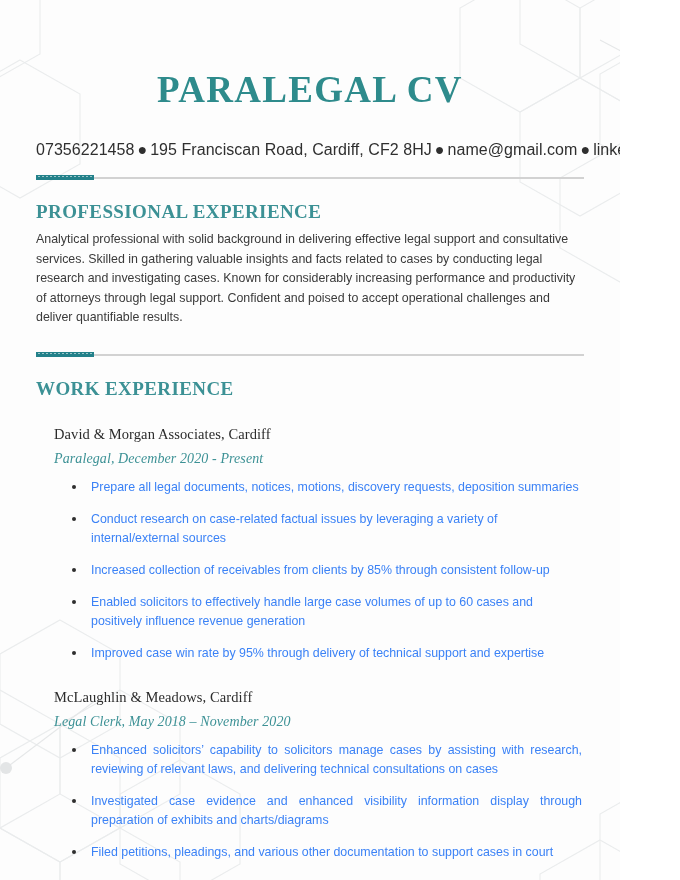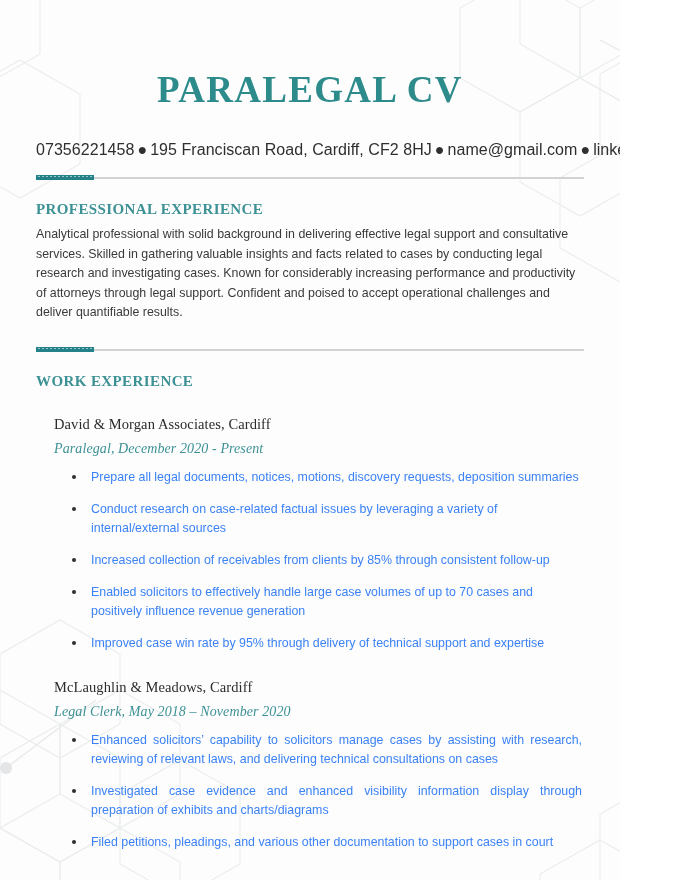--- a/index.html
+++ b/index.html
@@ -95,21 +95,21 @@
     height: 1px;
     background: repeating-linear-gradient(to right,
       rgba(255,255,255,.55) 0px, rgba(255,255,255,.55) 2px,
       rgba(255,255,255,0) 2px, rgba(255,255,255,0) 4px);
   }
 
   
   .section-heading {
     font-family: "Liberation Serif", serif;
     font-weight: bold;
-    font-size: 15px;
+    font-size: 19px;
     letter-spacing: 0.4px;
     color: #3c9195;
     margin: 21px 0 0 0;
   }
 
   .summary {
     font-size: 12.4px;
     line-height: 19.5px;
     color: #3a3a3a;
     margin-top: 7px;
@@ -230,21 +230,21 @@
 
     <h2 class="section-heading">WORK EXPERIENCE</h2>
 
     <div class="job">
       <div class="job-company">David &amp; Morgan Associates, Cardiff</div>
       <div class="job-role">Paralegal, December 2020 - Present</div>
       <ul class="bullets">
         <li>Prepare all legal documents, notices, motions, discovery requests, deposition summaries</li>
         <li>Conduct research on case-related factual issues by leveraging a variety of internal/external sources</li>
         <li>Increased collection of receivables from clients by 85% through consistent follow-up</li>
-        <li>Enabled solicitors to effectively handle large case volumes of up to 70 cases and positively influence revenue generation</li>
+        <li>Enabled solicitors to effectively handle large case volumes of up to 60 cases and positively influence revenue generation</li>
         <li>Improved case win rate by 95% through delivery of technical support and expertise</li>
       </ul>
     </div>
 
     <div class="job">
       <div class="job-company">McLaughlin &amp; Meadows, Cardiff</div>
       <div class="job-role">Legal Clerk, May 2018 – November 2020</div>
       <ul class="bullets">
         <li class="justify">Enhanced solicitors’ capability to solicitors manage cases by assisting with research, reviewing of relevant laws, and delivering technical consultations on cases</li>
         <li class="justify">Investigated case evidence and enhanced visibility information display through preparation of exhibits and charts/diagrams</li>

